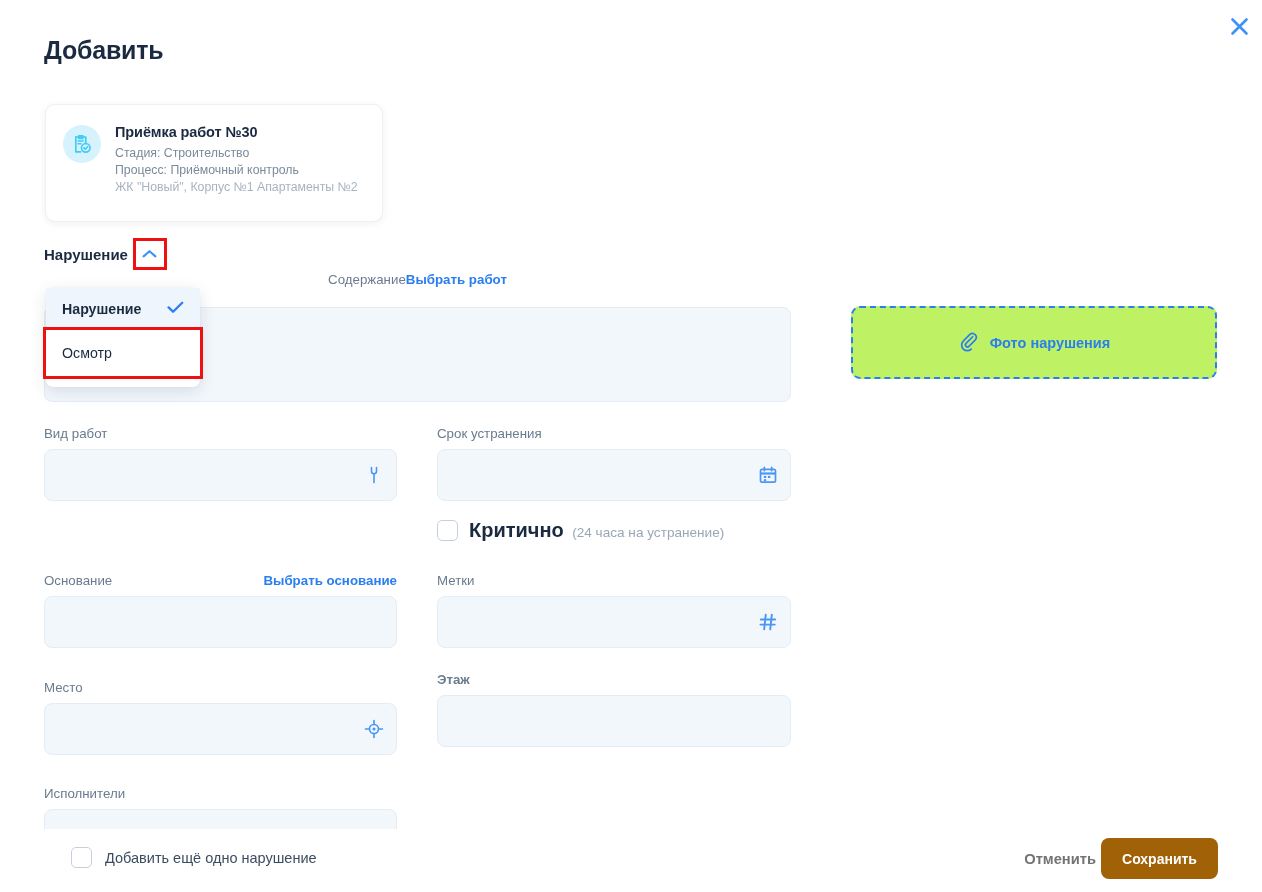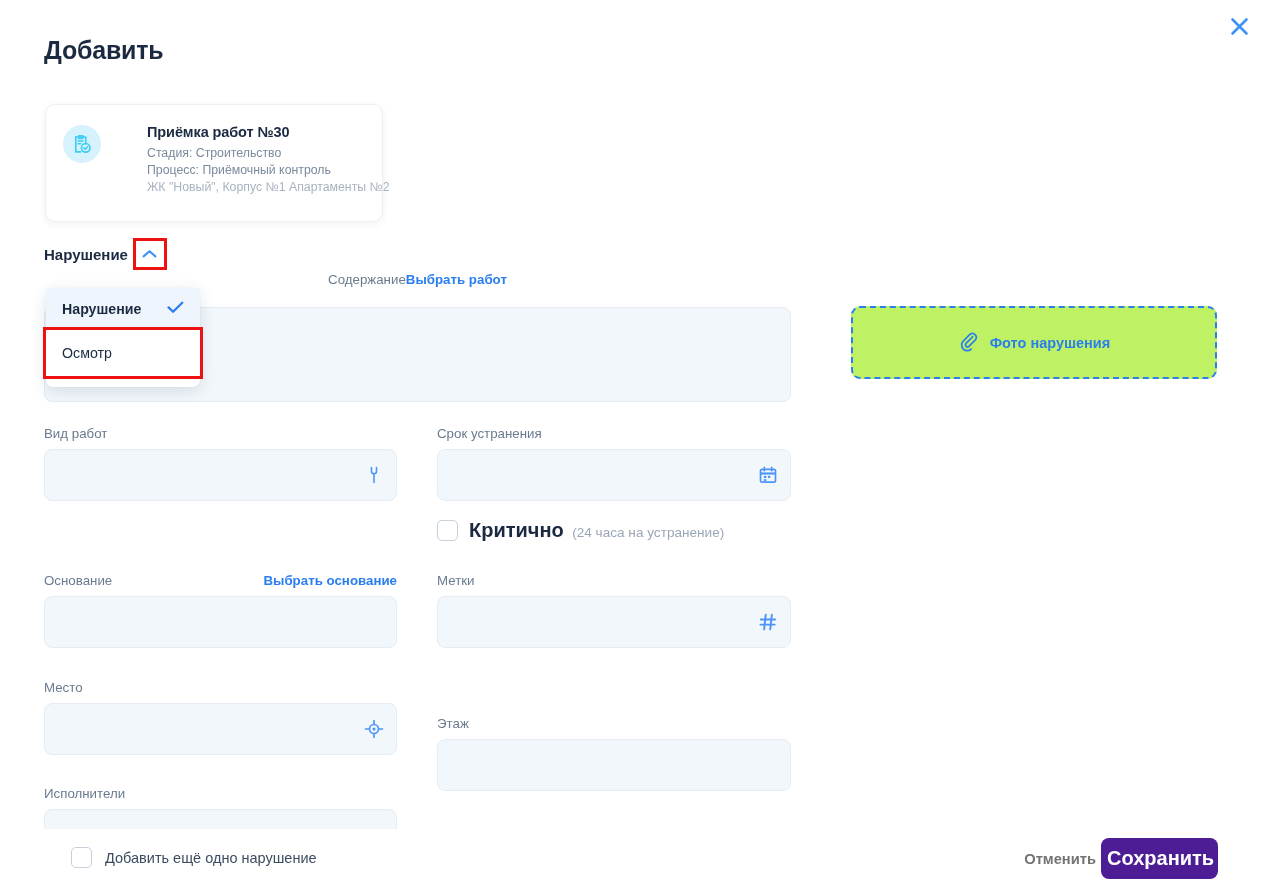--- a/index.html
+++ b/index.html
@@ -31,21 +31,20 @@
   
   .object-card {
     position: absolute; left: 45px; top: 104px;
     width: 338px; height: 118px;
     background: #ffffff;
     border: 1px solid #edf0f4;
     border-radius: 10px;
     box-shadow: 0 2px 7px rgba(40,60,90,0.07);
     display: flex; align-items: flex-start;
     padding: 18px 16px 0 17px;
-    gap: 32px;
   }
   .card-icon-wrap {
     width: 38px; height: 38px; flex: 0 0 38px;
     border-radius: 50%;
     background: #d6f2fd;
     display: flex; align-items: center; justify-content: center;
     margin-top: 2px;
   }
   .card-text { margin-left: 14px; padding-top: 1px; }
   .card-title {
@@ -156,23 +155,23 @@
   .footer-left-label { font-size: 14.5px; color: #3c4c60; }
   .btn-cancel {
     position: absolute; right: 162px; top: 847px;
     font-size: 14.7px; font-weight: bold; color: #737373;
     background: none; border: none; cursor: pointer; padding: 4px;
     font-family: inherit;
   }
   .btn-save {
     position: absolute; right: 44px; top: 838px;
     width: 117px; height: 41px;
-    background: #4c1d95; color: #fff;
+    background: #a16207; color: #fff;
     border: none; border-radius: 8px;
-    font-size: 20px; font-weight: bold; cursor: pointer;
+    font-size: 14px; font-weight: bold; cursor: pointer;
     font-family: inherit;
   }
 
   
   .dropdown {
     position: absolute; left: 46px; top: 288px;
     width: 154px;
     background: #ffffff;
     border-radius: 7px;
     box-shadow: 0 4px 16px rgba(35,55,85,0.14), 0 0 1px rgba(35,55,85,0.12);
@@ -324,21 +323,21 @@
     <span class="field-icon">
       <svg width="20" height="20" viewBox="0 0 24 24" fill="none" stroke="#4a95f5" stroke-width="2">
         <circle cx="12" cy="12" r="5.4"></circle>
         <circle cx="12" cy="12" r="1.9" fill="#4a95f5" stroke="none"></circle>
         <path d="M12 1.8v3.6M12 18.6v3.6M1.8 12h3.6M18.6 12h3.6" stroke-linecap="round"></path>
       </svg>
     </span>
   </div>
 </div>
 
-<div class="form-col-right" style="top:716px;">
+<div class="form-col-right" style="top:672px;font-weight:bold;">
   <div class="field-label">Этаж</div>
   <div class="input-box h52 w354">
     <span></span>
   </div>
 </div>
 
 <div class="form-col-left" style="top:786px;">
   <div class="field-label">Исполнители</div>
   <div class="input-box h52 w353">
     <span></span>

